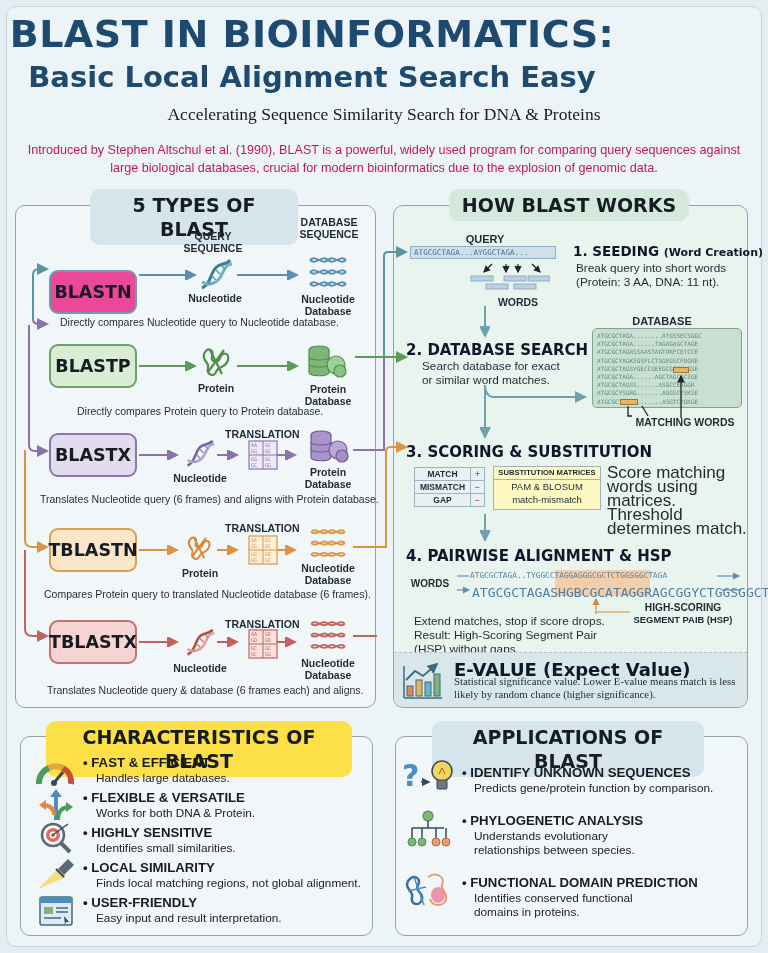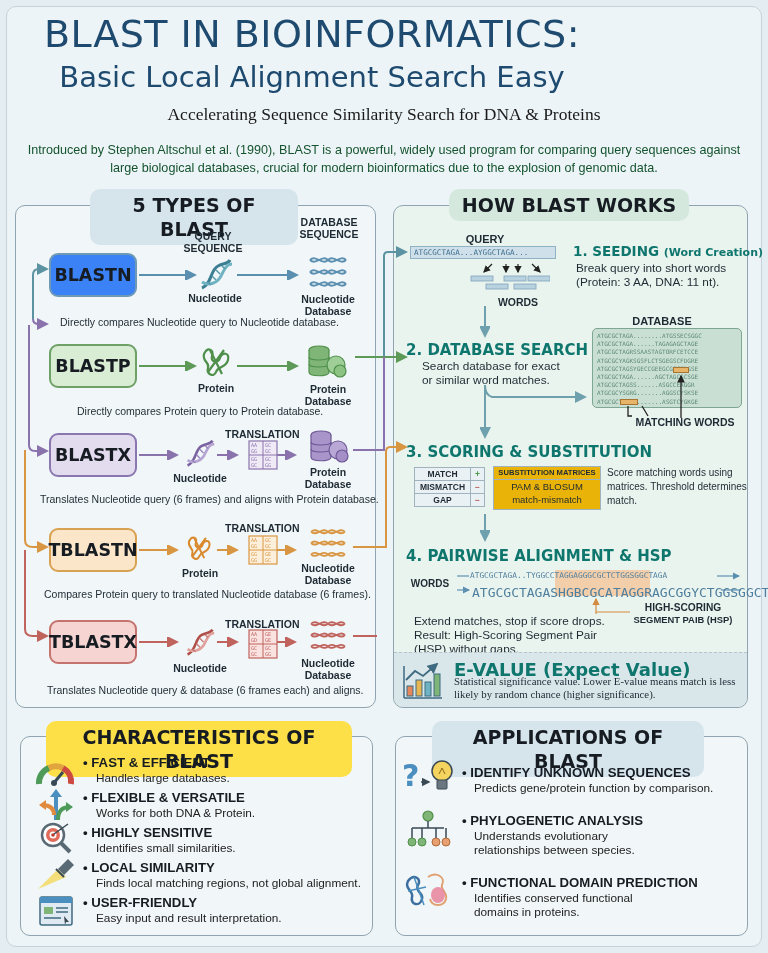--- a/index.html
+++ b/index.html
@@ -10,57 +10,57 @@
     color: #1f2a33;
     position: relative;
   }
   .frame {
     position: absolute; left: 6px; top: 6px; width: 756px; height: 941px;
     background: #edf4f7; border: 1px solid #c5d3dc; border-radius: 10px;
   }
   .abs { position: absolute; }
   .title1, .title2 {
     position: absolute; left: 0; width: 616px; text-align: center;
-    font-family: "DejaVu Sans", sans-serif; font-weight: normal; color: #1d4a6e; padding-left: 8px;
+    font-family: "DejaVu Sans", sans-serif; font-weight: bold; color: #1d4a6e; padding-left: 8px;
   }
   .title1 { top: 12px; font-size: 38px; letter-spacing: 0.5px; }
   .title2 { top: 60px; font-size: 29px; }
   .subtitle {
     position: absolute; left: 0; top: 104px; width: 768px; text-align: center;
     font-family: Liberation Serif, serif; font-size: 17.5px; color: #1a1a1a;
   }
   .intro {
     position: absolute; left: 20px; top: 141px; width: 728px; text-align: center;
-    font-size: 12.6px; line-height: 18px; color: #14532d;
+    font-size: 12.6px; line-height: 18px; color: #be185d;
   }
   .panel {
     position: absolute; border: 1.5px solid #8fa4b0; border-radius: 10px;
     background: #f1f6f8;
   }
   .panel-title {
     position: absolute; font-family: "DejaVu Sans", sans-serif; font-weight: bold;
     font-size: 19px; color: #161c22; text-align: center;
     border-radius: 10px; padding: 4px 10px; line-height: 24px;
   }
   .tb {
     position: absolute; width: 88px; height: 44px; border-radius: 9px;
     border: 2px solid; display: flex; align-items: center; justify-content: center;
     font-family: "DejaVu Sans", sans-serif; font-weight: bold; font-size: 17.5px; color: #161c22;
   }
-  .tb.n { background: #3b82f6; border-color: #6f9ab5; }
+  .tb.n { background: #ec4899; border-color: #6f9ab5; margin-top: 17px; }
   .tb.p { background: #d9ecd4; border-color: #6fa068; }
   .tb.x { background: #e3dcef; border-color: #8b77b0; }
   .tb.tn { background: #fbe6c9; border-color: #d9a152; }
   .tb.tx { background: #f6d4d2; border-color: #c5736e; }
   .lbl { position: absolute; font-size: 10.5px; font-weight: bold; text-align: center; color: #1e2a33; line-height: 12px; }
   .hdr { position: absolute; font-size: 10.5px; font-weight: bold; text-align: center; color: #1e2a33; line-height: 12px; }
   .desc { position: absolute; font-size: 10.5px; color: #1e2a33; white-space: nowrap; }
   .line { position: absolute; }
   .icon { position: absolute; }
-  .step-title { position: absolute; font-family: "DejaVu Sans", sans-serif; font-weight: bold; color: #0f766e; white-space: nowrap; text-align: center; }
+  .step-title { position: absolute; font-family: "DejaVu Sans", sans-serif; font-weight: bold; color: #0f172a; white-space: nowrap; text-align: center; }
   .step-text { position: absolute; font-size: 11.8px; color: #1e2a33; line-height: 14px; }
   .mono { font-family: "DejaVu Sans Mono", monospace; }
   .item-title { position: absolute; font-weight: bold; font-size: 13.2px; color: #161c22; white-space: nowrap; }
   .item-text { position: absolute; font-size: 11.8px; color: #222; line-height: 14px; }
   table.sc { border-collapse: collapse; font-size: 8.5px; font-weight: bold; color: #1e2a33; }
   table.sc td { border: 1px solid #9fb2bd; padding: 1px 4px; text-align: center; background: #eaf1f4; }
 </style>
 </head>
 <body>
 
@@ -349,26 +349,26 @@
   <tr>
         <td>MISMATCH</td>
         <td style="color:#c0635d;">−</td>
       </tr>
   <tr>
         <td>GAP</td>
         <td style="color:#c0635d;">−</td>
       </tr>
 </tbody>
   </table>
-<div class="abs" style="left:493px; top:466px; width:108px; height:44px; border:1px solid #9fb2bd; background:#eab308; text-align:center;">
+<div class="abs" style="left:493px; top:466px; width:108px; height:44px; border:1px solid #9fb2bd; background:#fef9c3; text-align:center;">
   <div style="font-size:7.6px; font-weight:bold; border-bottom:1px solid #9fb2bd; line-height:12px;">SUBSTITUTION MATRICES</div>
   <div style="font-size:9.5px; line-height:13px;">PAM &amp; BLOSUM</div>
   <div style="font-size:9.5px; line-height:13px;">match-mismatch</div>
 </div>
-<div class="step-text" style="left:607px; top:466px; width:140px; font-size:10px;">Score matching words using matrices. Threshold determines match.</div>
+<div class="step-text" style="left:607px; top:466px; width:140px; font-size:17px;">Score matching words using matrices. Threshold determines match.</div>
 
 <svg class="line" style="left:480px; top:514px;" width="10" height="32">
   <path d="M5,0 L5,26" stroke="#6fa0ae" stroke-width="2" marker-end="url(#ah)"></path>
 </svg>
 
 <div class="step-title" style="left:406px; top:547px; font-size:15px;">
   <span>4.</span>
   <span>PAIRWISE ALIGNMENT &amp; HSP</span>
 </div>
 <div class="lbl" style="left:406px; top:578px; width:48px; font-size:10px;">WORDS</div>

